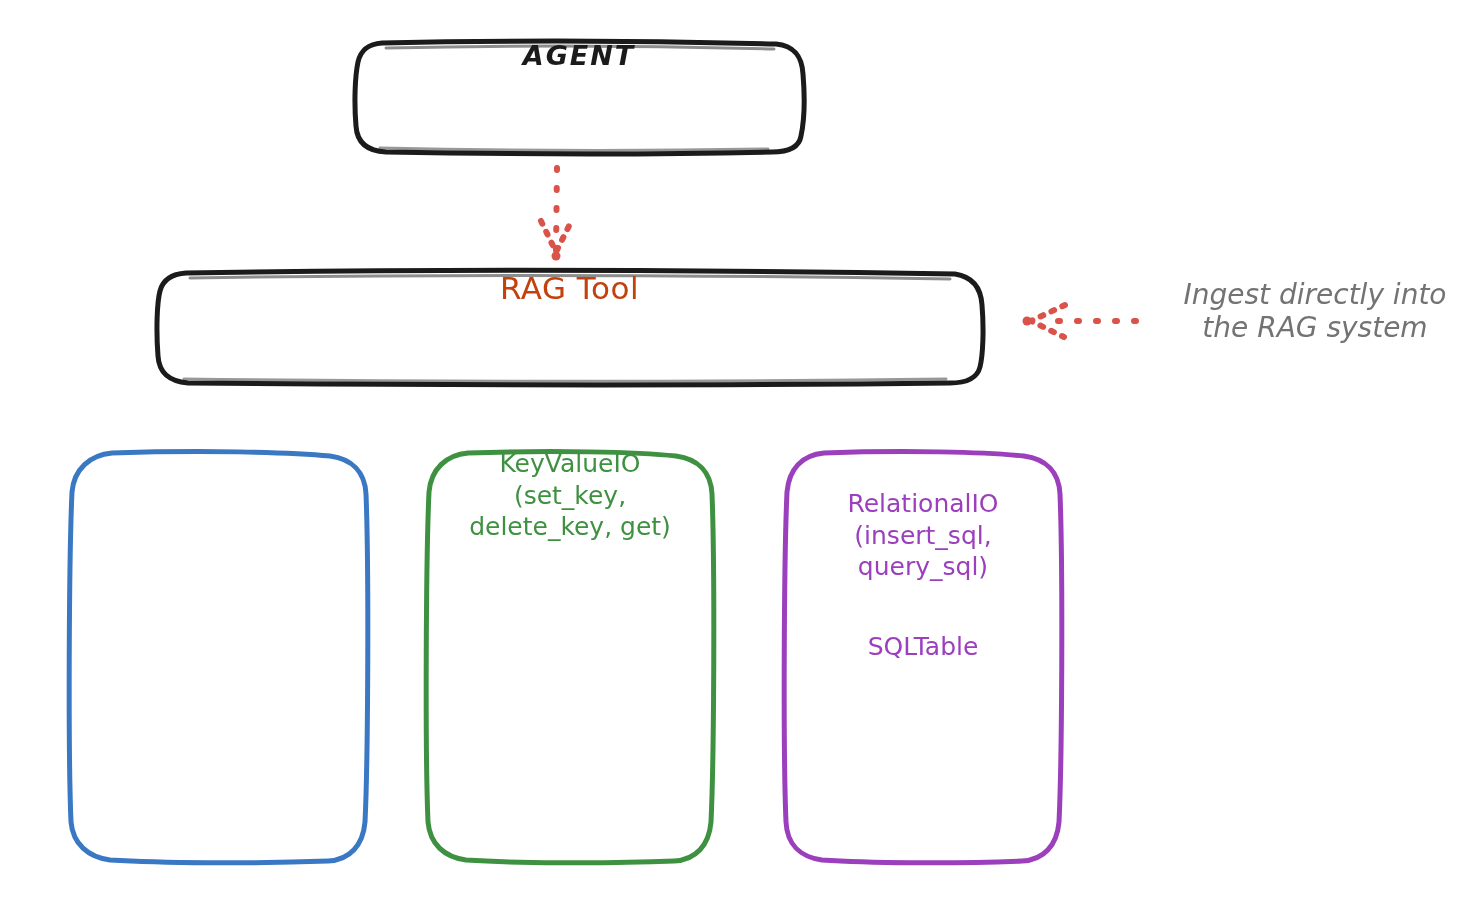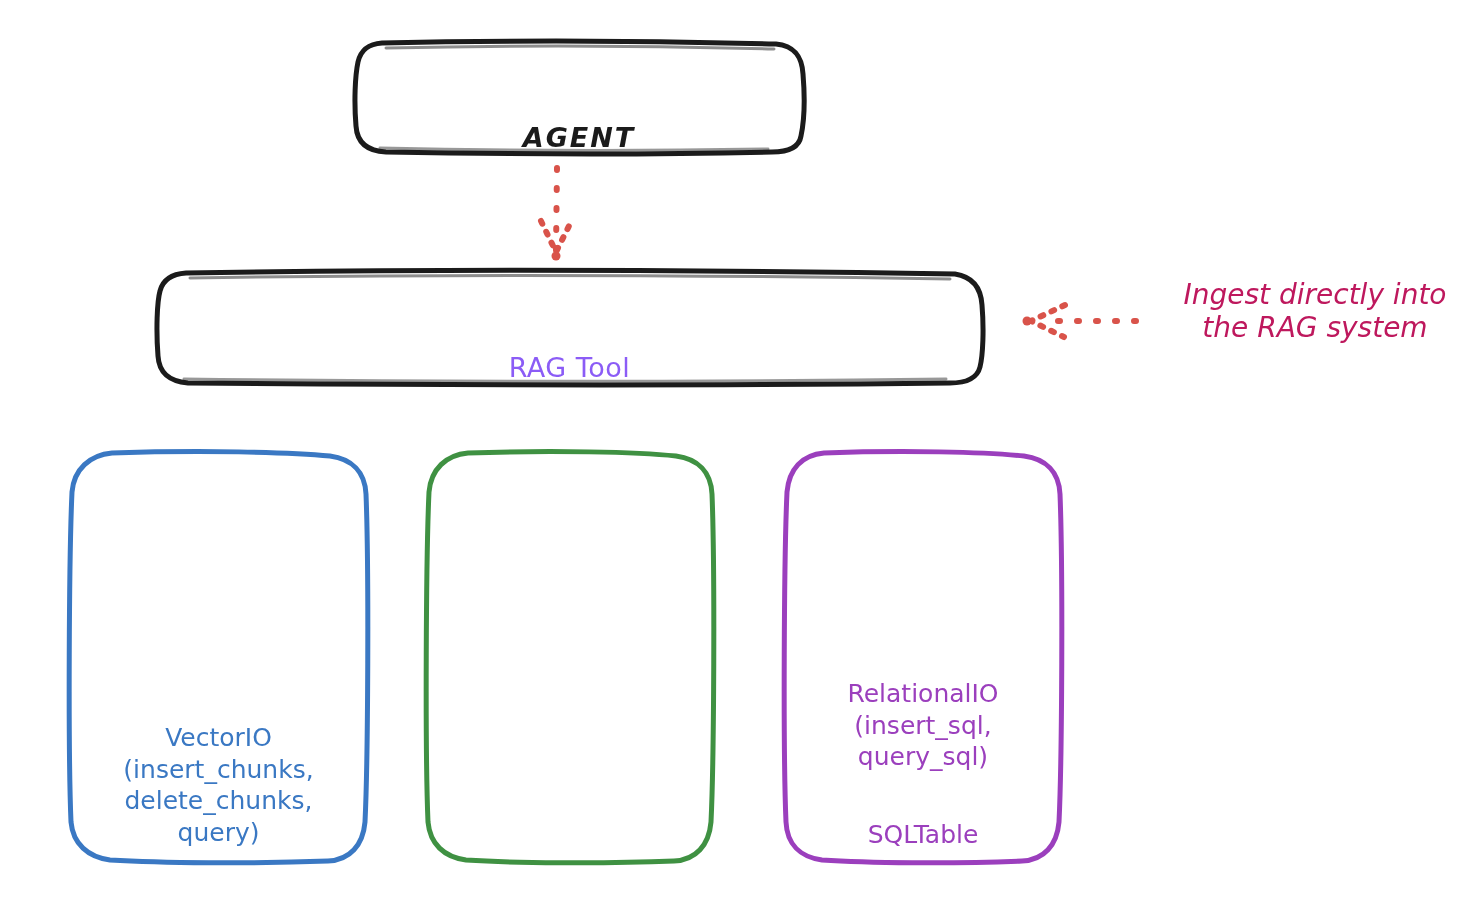--- a/index.html
+++ b/index.html
@@ -20,21 +20,21 @@
     inset: 0;
     width: 1484px;
     height: 910px;
   }
 
   .node {
     position: absolute;
     display: flex;
     flex-direction: column;
     align-items: center;
-    justify-content: flex-end;
+    justify-content: flex-start;
     text-align: center;
     box-sizing: border-box;
   }
 
   
   #agent-node {
     left: 355px;
     top: 40px;
     width: 448px;
     height: 113px;
@@ -50,22 +50,22 @@
 
   
   #rag-node {
     left: 157px;
     top: 270px;
     width: 825px;
     height: 113px;
   }
   #rag-label {
     font-family: "DejaVu Sans", sans-serif;
-    font-size: 27px;
-    color: #8b5cf6;
+    font-size: 31px;
+    color: #c2410c;
     letter-spacing: 0.5px;
   }
 
   
   .leaf {
     padding: 0 14px;
   }
   .leaf .title-block {
     font-size: 25px;
     line-height: 1.26;
@@ -95,34 +95,34 @@
   #kv-node .title-block,
   #kv-node .index-block { color: #3f9142; }
 
   #rel-node {
     left: 786px;
     top: 452px;
     width: 274px;
     height: 410px;
   }
   #rel-node .title-block,
-  #rel-node .index-block { color: #9b3fbd; }
+  #rel-node .index-block { color: #9b3fbd; margin-top: 48px; }
 
   
   #vector-node .stack { transform: translateY(-14px); }
   #kv-node .stack { transform: translateY(-4px); }
   #rel-node .stack { transform: translateY(-12px); }
 
   
   #ingest-annotation {
     position: absolute;
     left: 1150px;
     top: 278px;
     width: 330px;
-    color: #be185d;
+    color: #737373;
     font-family: "DejaVu Sans", sans-serif;
     font-size: 28px;
     line-height: 1.18;
     white-space: pre-line;
     text-align: center;
     font-style: italic;
   }
 </style>
 </head>
 <body>
@@ -204,29 +204,28 @@
 <div class="node" id="agent-node">
   <span id="agent-label">AGENT</span>
 </div>
 
 <div class="node" id="rag-node">
   <span id="rag-label">RAG Tool</span>
 </div>
 
 <div class="node leaf" id="vector-node">
   <div class="stack">
-    <div class="title-block">VectorIO
-(insert_chunks,
-delete_chunks,
-query)</div>
   </div>
 </div>
 
 <div class="node leaf" id="kv-node">
   <div class="stack">
+    <div class="title-block">KeyValueIO
+(set_key,
+delete_key, get)</div>
   </div>
 </div>
 
 <div class="node leaf" id="rel-node">
   <div class="stack">
     <div class="title-block">RelationalIO
 (insert_sql,
 query_sql)</div>
     <div class="index-block">SQLTable</div>
   </div>

